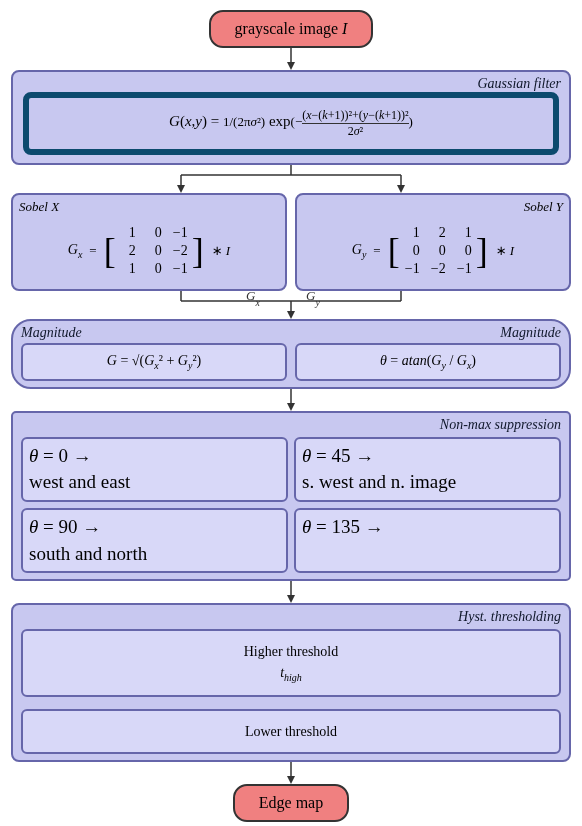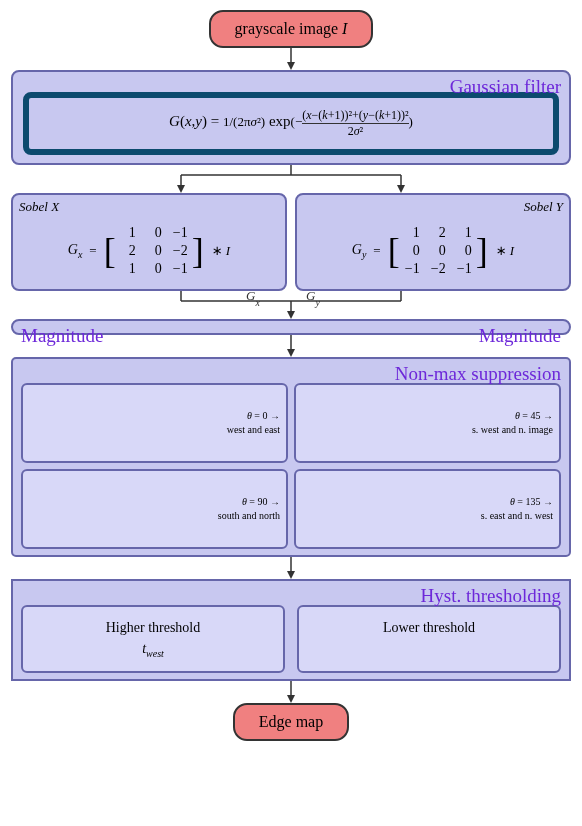--- a/index.html
+++ b/index.html
@@ -35,22 +35,23 @@
     .blue-section {
       background: #c8c8f0;
       border: 2px solid #6666aa;
       border-radius: 8px;
       width: 100%;
       padding: 8px 10px;
       position: relative;
     }
     .section-label {
       position: absolute;
-      font-size: 19px;
-      color: #6d28d9;
+      font-size: 14px;
+      font-style: italic;
+      color: #0f172a;
     }
     .section-label.top-right {
       top: 4px;
       right: 8px;
     }
     .section-label.top-left {
       top: 4px;
       left: 8px;
     }
 
@@ -163,38 +164,38 @@
     }
     .nonmax-grid {
       display: grid;
       grid-template-columns: 1fr 1fr;
       gap: 6px;
     }
     .nonmax-cell {
       background: #d8d8f8;
       border: 2px solid #6666aa;
       border-radius: 6px;
-      padding: 24px 6px;
-      text-align: right;
-      font-size: 10px;
+      padding: 4px 6px;
+      text-align: left;
+      font-size: 19px;
       line-height: 1.4;
     }
 
     
     .hyst-container {
       width: 100%;
       background: #c8c8f0;
       border: 2px solid #6666aa;
-      border-radius: 0;
+      border-radius: 8px;
       position: relative;
       padding: 6px 8px;
     }
     .hyst-row {
       display: flex;
-      flex-direction: row;
+      flex-direction: column;
       gap: 12px;
     }
     .hyst-cell {
       flex: 1;
       background: #d8d8f8;
       border: 2px solid #6666aa;
       border-radius: 6px;
       padding: 10px 6px;
       text-align: center;
       font-size: 14px;
@@ -328,20 +329,28 @@
 
       <text x="165" y="9" font-family="Times New Roman" font-style="italic" font-size="13" fill="#333">G<tspan baseline-shift="sub" font-size="10">x</tspan></text>
 
       <text x="225" y="9" font-family="Times New Roman" font-style="italic" font-size="13" fill="#333">G<tspan baseline-shift="sub" font-size="10">y</tspan></text>
     </svg>
   </div>
 
   <div class="mag-dir-container">
     <span class="section-label top-left">Magnitude</span>
     <span class="section-label top-right">Magnitude</span>
+    <div class="mag-dir-row" style="margin-top:16px;">
+      <div class="inner-box">
+        <i>G</i> = √(<i>G<sub>x</sub></i>² + <i>G<sub>y</sub></i>²)
+      </div>
+      <div class="inner-box">
+        <i>θ</i> = <i>atan</i>(<i>G<sub>y</sub></i> / <i>G<sub>x</sub></i>)
+      </div>
+    </div>
   </div>
 
   <div class="arrow">
     <svg width="20" height="22">
         <line x1="10" y1="0" x2="10" y2="16" stroke="#333" stroke-width="1.5"></line>
         <polygon points="10,22 6,14 14,14" fill="#333"></polygon>
       </svg>
   </div>
 
   <div class="nonmax-container">
@@ -354,38 +363,37 @@
       <div class="nonmax-cell">
         <div><i>θ</i> = 45 →</div>
         <div>s. west and n. image</div>
       </div>
       <div class="nonmax-cell">
         <div><i>θ</i> = 90 →</div>
         <div>south and north</div>
       </div>
       <div class="nonmax-cell">
         <div><i>θ</i> = 135 →</div>
-        <div>s. east and n. west</div>
       </div>
     </div>
   </div>
 
   <div class="arrow">
     <svg width="20" height="22">
         <line x1="10" y1="0" x2="10" y2="16" stroke="#333" stroke-width="1.5"></line>
         <polygon points="10,22 6,14 14,14" fill="#333"></polygon>
       </svg>
   </div>
 
   <div class="hyst-container">
     <span class="section-label top-right">Hyst. thresholding</span>
     <div class="hyst-row" style="margin-top:18px;">
       <div class="hyst-cell">
         <div>Higher threshold</div>
-        <div><i>t<sub>west</sub></i></div>
+        <div><i>t<sub>high</sub></i></div>
       </div>
       <div class="hyst-cell">
         <div>Lower threshold</div>
       </div>
     </div>
   </div>
 
   <div class="arrow">
     <svg width="20" height="22">
         <line x1="10" y1="0" x2="10" y2="16" stroke="#333" stroke-width="1.5"></line>

